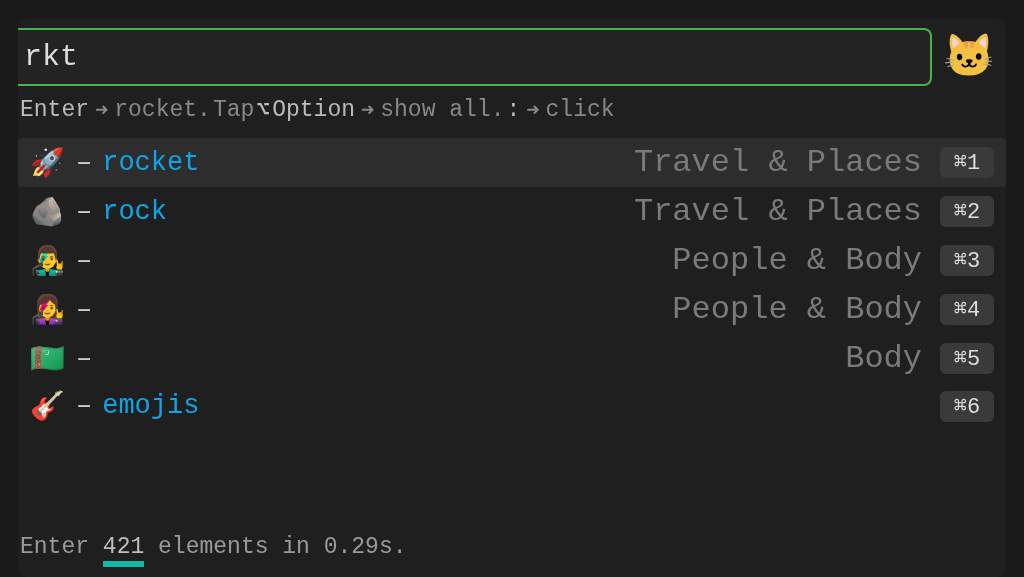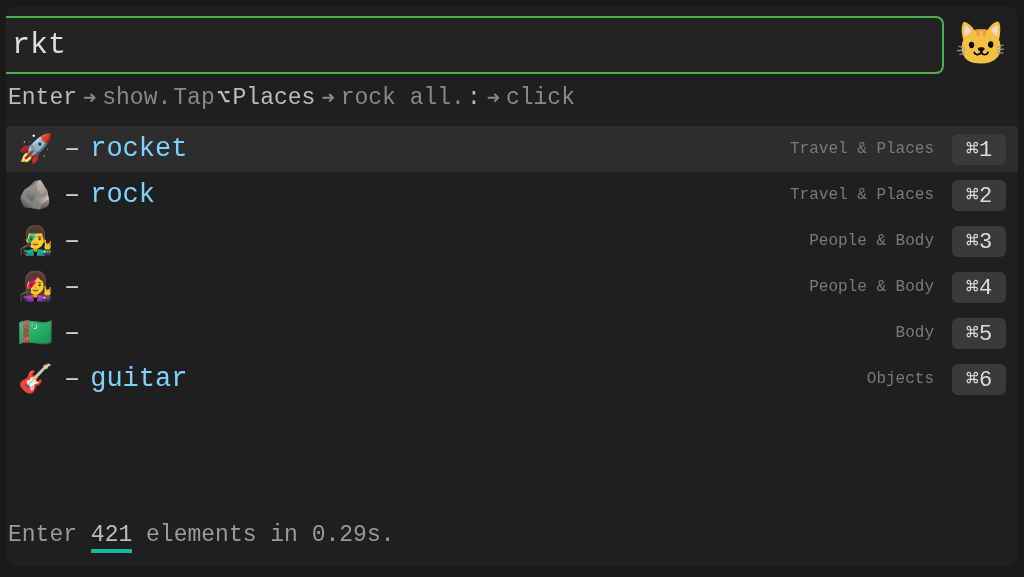--- a/index.html
+++ b/index.html
@@ -7,21 +7,21 @@
       background: #1a1a1a;
       font-family: Menlo, Monaco, "Courier New", monospace;
       width: 1024px;
       height: 577px;
       overflow: hidden;
       color: #aaa;
     }
     .panel {
       background: #1f1f1f;
       border-radius: 12px;
-      margin: 6px;
+      margin: 18px;
       padding-bottom: 10px;
       height: 560px;
       position: relative;
     }
     .search-row {
       display: flex;
       align-items: center;
       gap: 12px;
       padding: 10px 10px 0 0;
     }
@@ -84,69 +84,69 @@
     .result-emoji {
       width: 36px;
       display: inline-flex;
       justify-content: center;
       font-size: 28px;
     }
     .result-dash {
       color: #ccc;
     }
     .result-name {
-      color: #7dd3fc;
+      color: #0ea5e9;
     }
     .spacer { flex: 1; }
     .result-category {
       color: #7a7a7a;
-      font-size: 16px;
+      font-size: 32px;
       margin-right: 8px;
     }
     .shortcut {
       background: #3a3a3a;
       color: #ddd;
       border-radius: 6px;
       padding: 2px 10px;
       font-size: 22px;
       min-width: 54px;
       text-align: center;
     }
     .status-bar {
       position: absolute;
       bottom: 18px;
       left: 2px;
       font-size: 23px;
       color: #9a9a9a;
     }
     .status-bar .count {
       color: #bdbdbd;
-      border-bottom: 4px solid #14b8a6;
+      border-bottom: 6px solid #14b8a6;
       padding-bottom: 1px;
     }
   </style>
 </head>
 <body>
 
 <div class="panel">
 
   <div class="search-row">
     <input class="search-input" type="text" value="rkt" style="">
     <div class="avatar">🐱</div>
   </div>
 
   <div class="hint-bar">
     <span class="kw">Enter</span>
     <span class="arrow">➜</span>
-    <span>show.</span>
+    <span>rocket.</span>
     <span>Tap</span>
     <span class="kw">⌥</span>
-    <span class="kw">Places</span>
+    <span class="kw">Option</span>
     <span class="arrow">➜</span>
-    <span>rock all.</span>
+    <span>show all.</span>
     <span class="kw">:</span>
     <span class="arrow">➜</span>
     <span>click</span>
   </div>
 
   <div class="results" id="results">
       <div class="result-row selected">
         <span class="result-emoji">🚀</span>
         <span class="result-dash">–</span>
         <span class="result-name">rocket</span>
@@ -179,23 +179,22 @@
       <div class="result-row">
         <span class="result-emoji">🇹🇲</span>
         <span class="result-dash">–</span>
         <span class="spacer"></span>
         <span class="result-category">Body</span>
         <span class="shortcut">⌘5</span>
       </div>
       <div class="result-row">
         <span class="result-emoji">🎸</span>
         <span class="result-dash">–</span>
-        <span class="result-name">guitar</span>
-        <span class="spacer"></span>
-        <span class="result-category">Objects</span>
+        <span class="result-name">emojis</span>
+        <span class="spacer"></span>
         <span class="shortcut">⌘6</span>
       </div>
     </div>
 
   <div class="status-bar">
     <span>Enter</span>
     <span class="count">421</span>
     <span>elements in</span>
     <span>0.29s.</span>
   </div>

